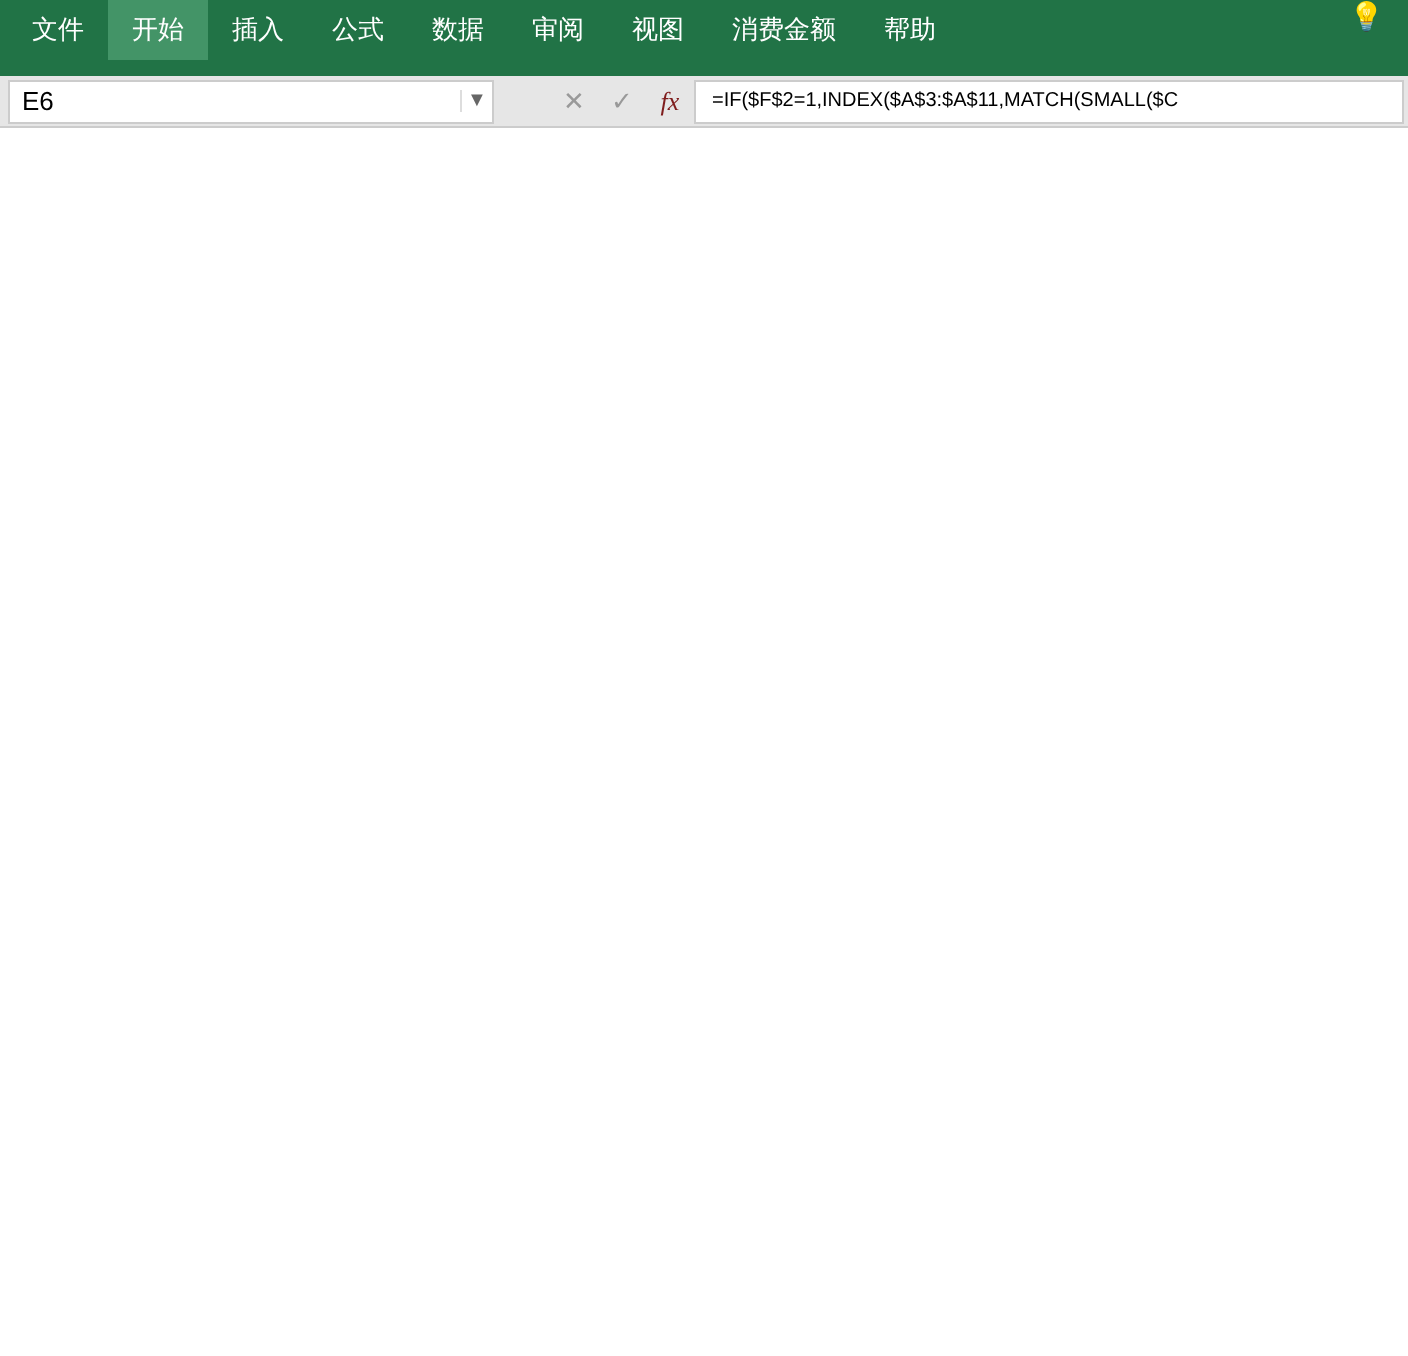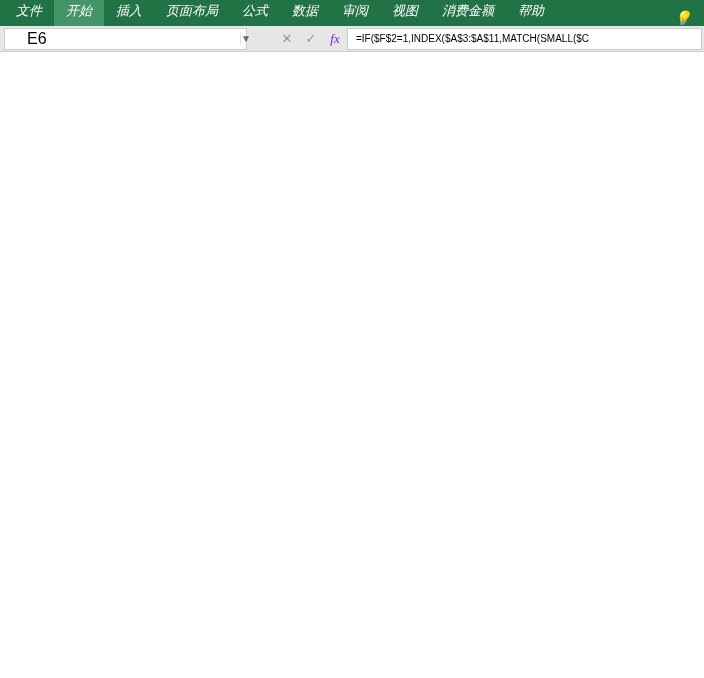--- a/index.html
+++ b/index.html
@@ -1,32 +1,32 @@
 <!DOCTYPE html>
 <html><head>
 <meta charset="utf-8">
 <style>
 * { margin: 0; padding: 0; box-sizing: border-box; }
 body { font-family: "Microsoft YaHei", Arial, sans-serif; font-size: 14px; background: #fff; overflow: hidden; }
 
 
-.ribbon { background: #217346; height: 26px; display: flex; align-items: flex-end; padding: 0 4px; font-style: italic; }
+.ribbon { background: #217346; height: 38px; display: flex; align-items: flex-start; padding: 0 4px; }
 .ribbon-tab { color: #fff; padding: 6px 12px; font-size: 13px; cursor: pointer; }
 .ribbon-tab.active { background: #439467; }
 .ribbon-filler { flex: 1; }
 .ribbon-icon { color: #fff; padding: 0 8px; font-size: 14px; }
 
 
 .formula-row { height: 26px; background: #e6e6e6; border-bottom: 1px solid #ccc; display: flex; align-items: center; }
 .name-box { width: 243px; height: 22px; background: #fff; border: 1px solid #ccc; display: flex; align-items: center; margin-left: 4px; }
-.name-box-input { flex: 1; border: none; outline: none; padding: 0 6px; font-size: 16px; height: 100%; margin-left: 16px; }
+.name-box-input { flex: 1; border: none; outline: none; padding: 0 6px; font-size: 13px; height: 100%; }
 .name-box-dd { width: 16px; text-align: center; color: #666; font-size: 10px; border-left: 1px solid #ddd; }
 .fb-gap { width: 28px; }
 .fb-btn { width: 24px; text-align: center; color: #999; font-size: 13px; }
-.fb-btn.fx { font-style: italic; font-family: Georgia, serif; color: #6d28d9; }
+.fb-btn.fx { font-style: italic; font-family: Georgia, serif; color: #7f1d1d; }
 .formula-input { flex: 1; border: none; outline: none; background: #fff; height: 22px; padding: 0 8px; font-size: 10px; border: 1px solid #ccc; margin-right: 2px; }
 
 
 .sheet { position: relative; }
 .sa-corner { position: absolute; left: 0; top: 0; width: 55px; height: 40px; background: #e6e6e6; border-right: 1px solid #ccc; border-bottom: 1px solid #ccc; }
 .sa-corner::after { content: ""; position: absolute; right: 3px; bottom: 3px; width: 0; height: 0; border-left: 14px solid transparent; border-bottom: 14px solid #b0b0b0; }
 .col-headers { position: absolute; left: 55px; top: 0; height: 40px; display: flex; }
 .ch { background: #e6e6e6; border-right: 1px solid #ccc; border-bottom: 1px solid #ccc; display: flex; align-items: center; justify-content: center; font-size: 20px; color: #333; }
 .row-headers { position: absolute; left: 0; top: 40px; width: 55px; }
 .rh { background: #e6e6e6; border-right: 1px solid #ccc; border-bottom: 1px solid #ccc; display: flex; align-items: center; justify-content: flex-end; padding-right: 6px; font-size: 20px; color: #333; }
@@ -52,21 +52,20 @@
 .bar { position: absolute; left: 0; top: 0; bottom: 0; background: #0099e6; }
 .val { position: relative; z-index: 1; }
 </style>
 </head>
 <body>
 
 <div class="ribbon">
   <span class="ribbon-tab">文件</span>
   <span class="ribbon-tab active">开始</span>
   <span class="ribbon-tab">插入</span>
-  <span class="ribbon-tab">页面布局</span>
   <span class="ribbon-tab">公式</span>
   <span class="ribbon-tab">数据</span>
   <span class="ribbon-tab">审阅</span>
   <span class="ribbon-tab">视图</span>
   <span class="ribbon-tab">消费金额</span>
   <span class="ribbon-tab">帮助</span>
   <span class="ribbon-filler"></span>
   <span class="ribbon-icon">💡</span>
 </div>
 

